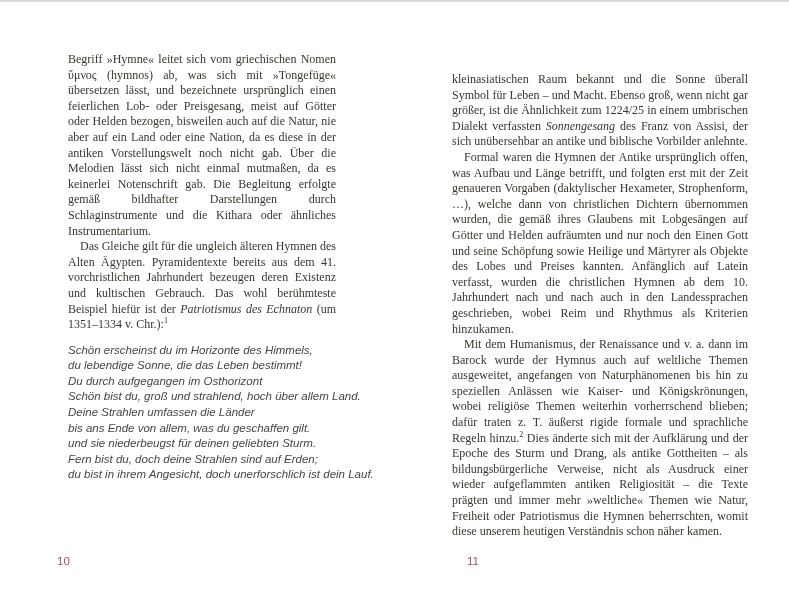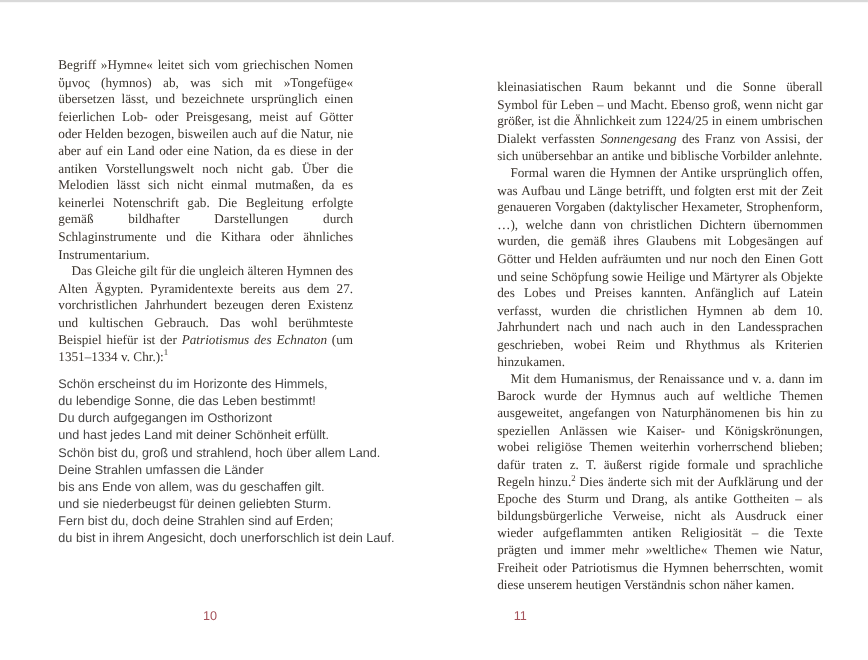--- a/index.html
+++ b/index.html
@@ -27,21 +27,21 @@
     position: absolute;
     top: 0; left: 0;
     width: 789px; height: 2px;
     background: var(--scan-edge);
   }
   .text-column {
     position: absolute;
     top: 52px;
   }
   .text-column.left {
-    left: 53px;
+    left: 68px;
     width: 268px;
   }
   .text-column.right {
     left: 452px;
     width: 296px;
     margin-top: 20px;
   }
   .para {
     margin: 0;
     font-size: 12px;
@@ -56,51 +56,51 @@
     font-size: 8px;
     line-height: 0;
     vertical-align: super;
   }
   .poem {
     margin: 10px 0;
     font-family: "Liberation Sans", "DejaVu Sans", sans-serif;
     font-size: 11.5px;
     line-height: 15.6px;
     color: var(--poem-color);
+    font-style: italic;
   }
   .poem-line { white-space: nowrap; }
   .page-number {
     position: absolute;
     top: 555px;
     font-family: "Liberation Sans", "DejaVu Sans", sans-serif;
     font-size: 11.5px;
     color: var(--page-number-color);
   }
   .page-number.pn-left {
     left: 57px;
     width: 268px;
-    text-align: center;
+    text-align: left;
   }
   .page-number.pn-right {
     left: 467px;
   }
 </style>
 </head>
 <body>
 
 <div class="scan-edge"></div>
 
 <div class="text-column left">
     <p class="para"><span>Begriff »Hymne« leitet sich vom griechischen Nomen ὕμνος (hymnos) ab, was sich mit »Tongefüge« übersetzen lässt, und bezeichnete ursprünglich einen feierlichen Lob- oder Preisgesang, meist auf Götter oder Helden bezogen, bisweilen auch auf die Natur, nie aber auf ein Land oder eine Nation, da es diese in der antiken Vorstellungswelt noch nicht gab. Über die Melodien lässt sich nicht einmal mutmaßen, da es keinerlei Notenschrift gab. Die Begleitung erfolgte gemäß bildhafter Darstellungen durch Schlaginstrumente und die Kithara oder ähnliches Instrumentarium.</span></p>
-    <p class="para indent"><span>Das Gleiche gilt für die ungleich älteren Hymnen des Alten Ägypten. Pyramidentexte bereits aus dem 27. vorchristlichen Jahrhundert bezeugen deren Existenz und kultischen Gebrauch. Das wohl berühmteste Beispiel hiefür ist der </span><em>Patriotismus des Echnaton</em><span> (um 1351–1334 v. Chr.):</span><sup>1</sup></p>
+    <p class="para indent"><span>Das Gleiche gilt für die ungleich älteren Hymnen des Alten Ägypten. Pyramidentexte bereits aus dem 41. vorchristlichen Jahrhundert bezeugen deren Existenz und kultischen Gebrauch. Das wohl berühmteste Beispiel hiefür ist der </span><em>Patriotismus des Echnaton</em><span> (um 1351–1334 v. Chr.):</span><sup>1</sup></p>
     <div class="poem">
       <div class="poem-line">Schön erscheinst du im Horizonte des Himmels,</div>
       <div class="poem-line">du lebendige Sonne, die das Leben bestimmt!</div>
       <div class="poem-line">Du durch aufgegangen im Osthorizont</div>
-      <div class="poem-line">und hast jedes Land mit deiner Schönheit erfüllt.</div>
       <div class="poem-line">Schön bist du, groß und strahlend, hoch über allem Land.</div>
       <div class="poem-line">Deine Strahlen umfassen die Länder</div>
       <div class="poem-line">bis ans Ende von allem, was du geschaffen gilt.</div>
       <div class="poem-line">und sie niederbeugst für deinen geliebten Sturm.</div>
       <div class="poem-line">Fern bist du, doch deine Strahlen sind auf Erden;</div>
       <div class="poem-line">du bist in ihrem Angesicht, doch unerforschlich ist dein Lauf.</div>
     </div>
   </div>
 
 <div class="text-column right">

